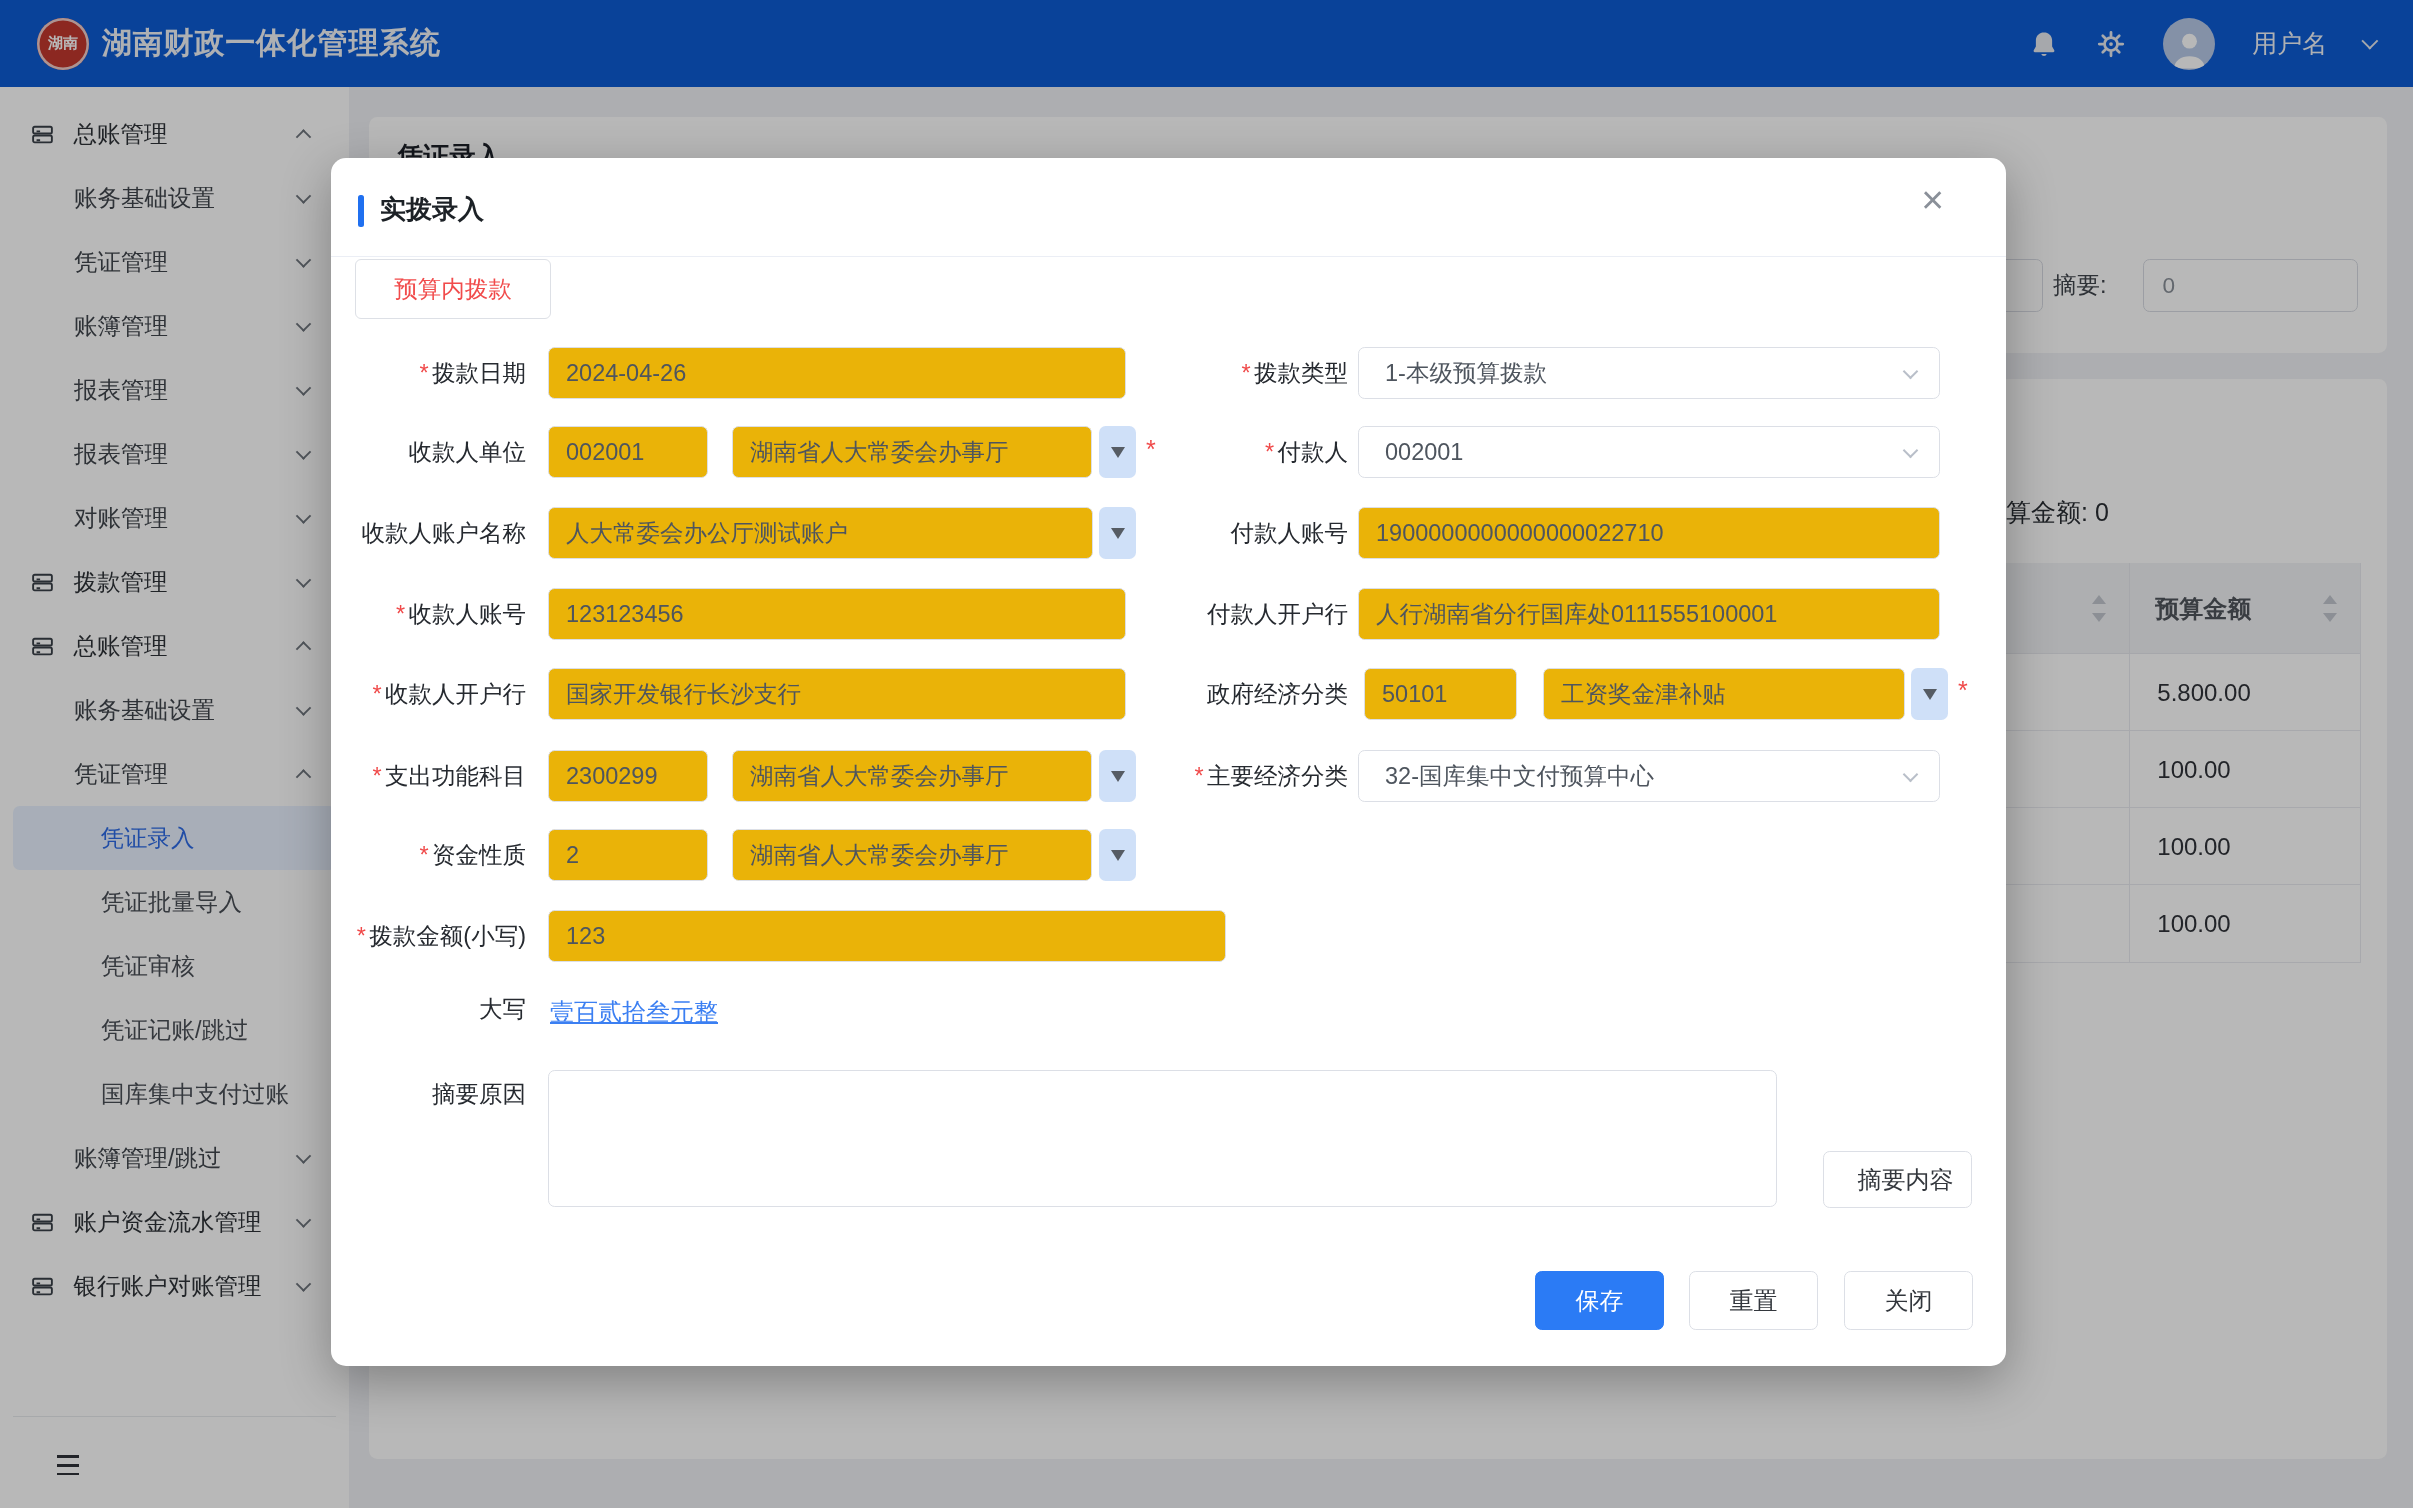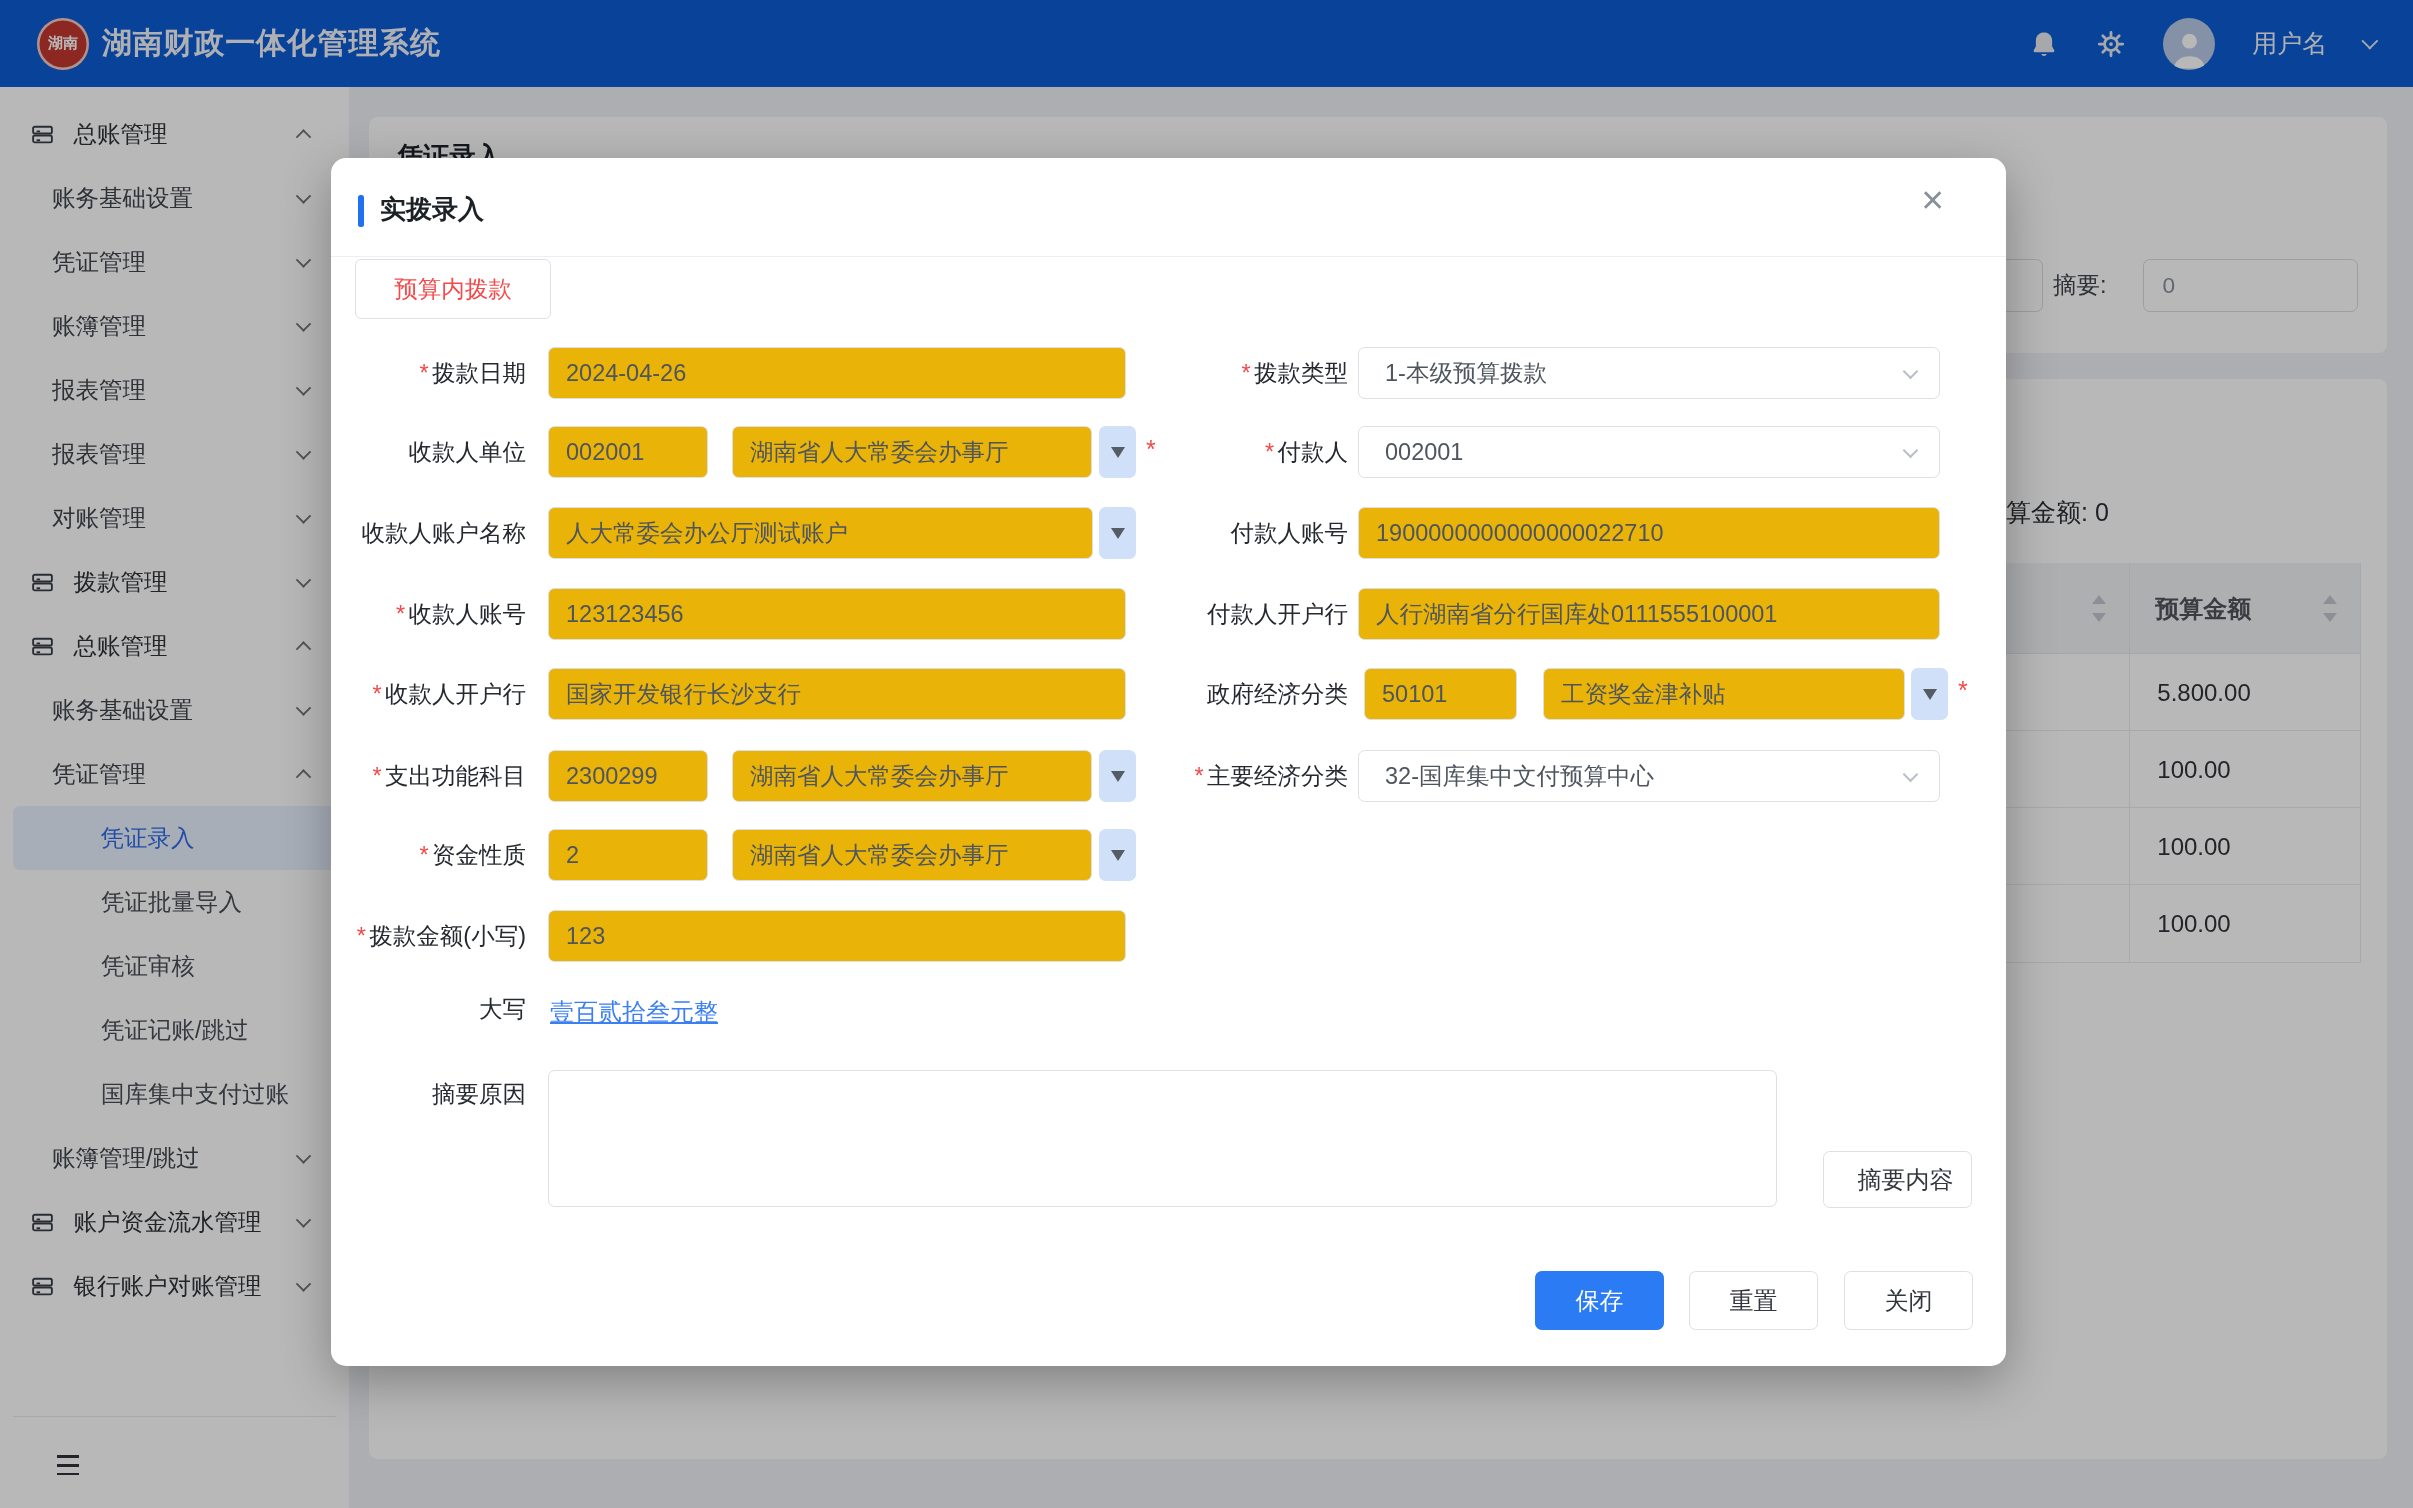--- a/index.html
+++ b/index.html
@@ -16,21 +16,21 @@
   .avatar{width:52px;height:52px;border-radius:50%;background:#B7C9E8;display:flex;align-items:end;justify-content:center;overflow:hidden;}
   .uname{color:#F2F4F8;font-size:25px;}
   .uchev{width:11.7px;height:11.7px;border-right:2.5px solid #E6E9EF;border-bottom:2.5px solid #E6E9EF;transform:rotate(45deg);margin-top:-5px;}
 
   
   .sidebar{position:absolute;left:0;top:87px;width:349px;bottom:0;background:#FFFFFF;z-index:1;padding-top:15px;}
   .s-item{height:64px;display:flex;align-items:center;font-size:23.5px;color:#2F3338;cursor:pointer;position:relative;}
   .s-item .s-label{white-space:nowrap;}
   .lv1{padding-left:30px;font-weight:500;}
   .lv1 .s-icon{width:25px;height:25px;margin-right:18.4px;display:block;flex:0 0 auto;}
-  .lv2{padding-left:52px;color:#41464D;}
+  .lv2{padding-left:74px;color:#41464D;}
   .lv3{padding-left:101px;color:#4A4F57;}
   .chev{width:11px;height:11px;border-right:2.2px solid #70767E;border-bottom:2.2px solid #70767E;margin-left:auto;margin-right:40px;flex:0 0 auto;}
   .chev.down{transform:rotate(45deg) translate(-1.7px,-1.7px);}
   .chev.up{transform:rotate(-135deg) translate(-1.7px,-1.7px);}
   .s-item.sel{margin:0 13.4px;padding-left:87px;border-radius:6.7px;background:#E9F2FF;color:#2E6BE6;font-weight:500;}
   .s-footer{position:absolute;left:13.4px;right:13.4px;top:1329px;border-top:1.7px solid #E8EAED;}
   .burger{position:absolute;left:57px;top:1368px;width:22px;cursor:pointer;}
   .burger i{display:block;height:2.9px;background:#303339;margin-bottom:5.9px;}
 
   
@@ -354,21 +354,21 @@
       </div>
 
     <div class="flabel" style="left:0;top:671px;width:195px;"><span class="req">*</span><span>资金性质</span></div>
     <input class="inp" style="left: 217px; top: 671px; width: 160px;" value="2">
     <input class="inp" style="left: 401px; top: 671px; width: 360px;" value="湖南省人大常委会办事厅">
     <div class="dd" style="left:768px;top:671px;">
         <i></i>
       </div>
 
     <div class="flabel" style="left:0;top:752px;width:195px;"><span class="req">*</span><span>拨款金额(小写)</span></div>
-    <input class="inp" style="left: 217px; top: 752px; width: 578px;" value="123">
+    <input class="inp" style="left: 217px; top: 752px; width: 678px;" value="123">
 
     <div class="flabel" style="left:0;top:825px;width:195px;"><span>大写</span></div>
     <span class="upper-link" style="left:219px;top:838px;">壹百贰拾叁元整</span>
 
     <div class="flabel" style="left:0;top:907px;width:195px;line-height:59px;"><span>摘要原因</span></div>
     <textarea class="m-textarea" style=""></textarea>
     <div class="btn" style="left:1492px;top:993px;width:149px;height:57px;padding-left:16px;">
         <span>摘要内容</span>
       </div>
 

